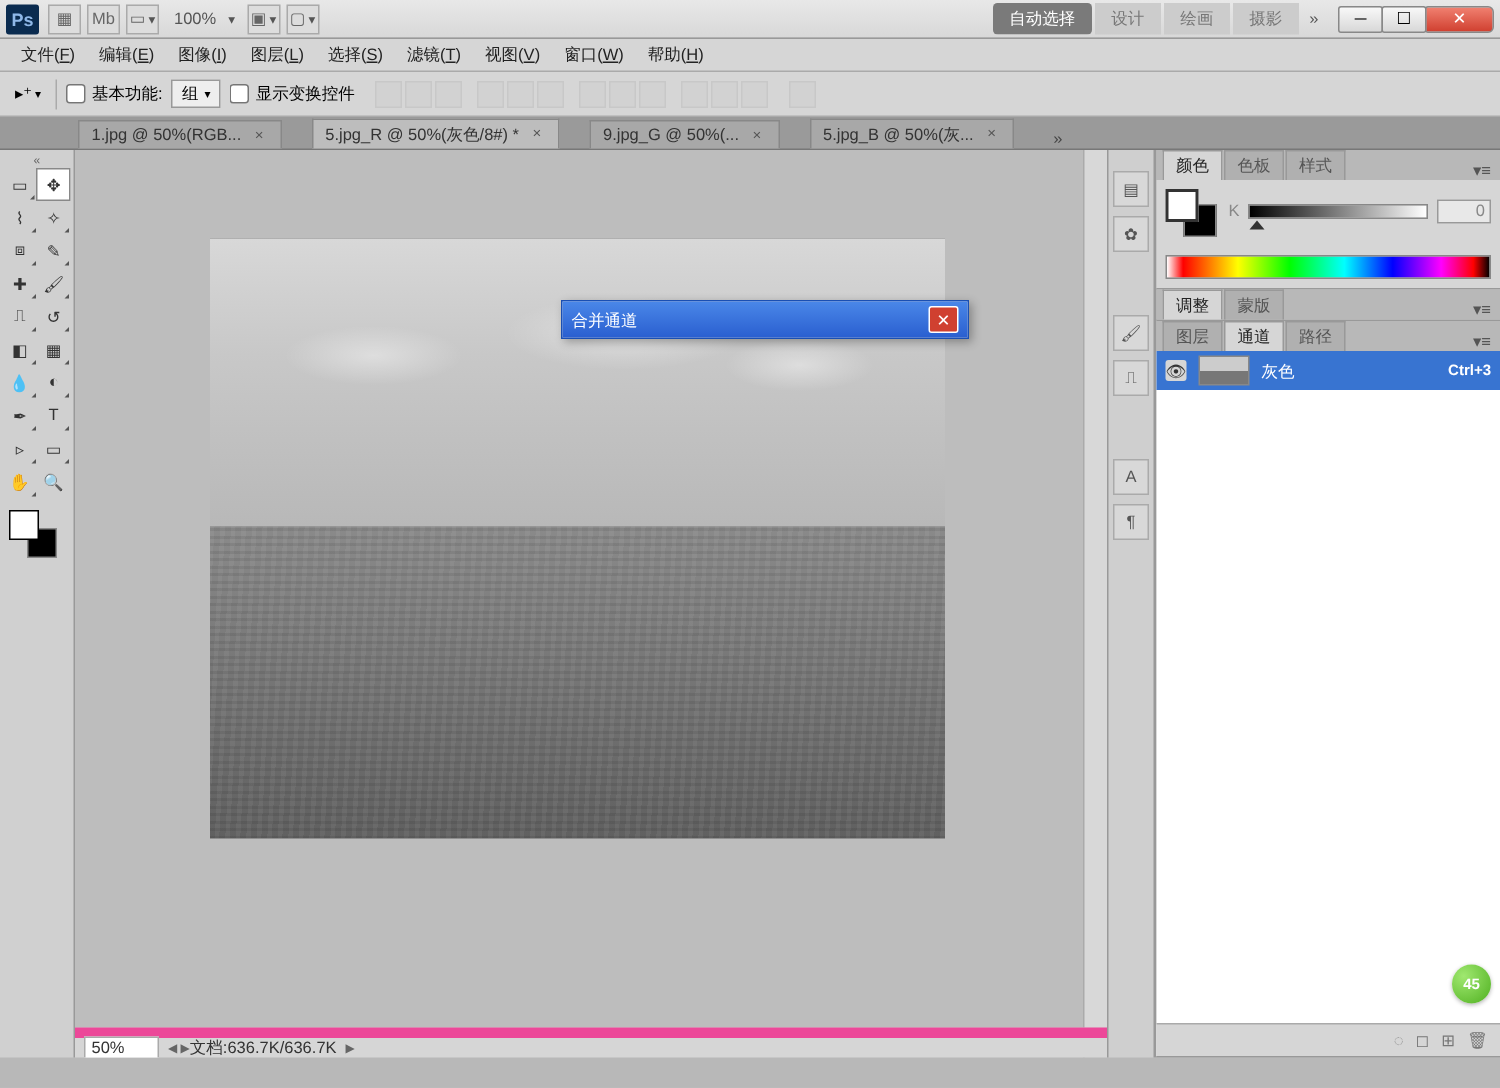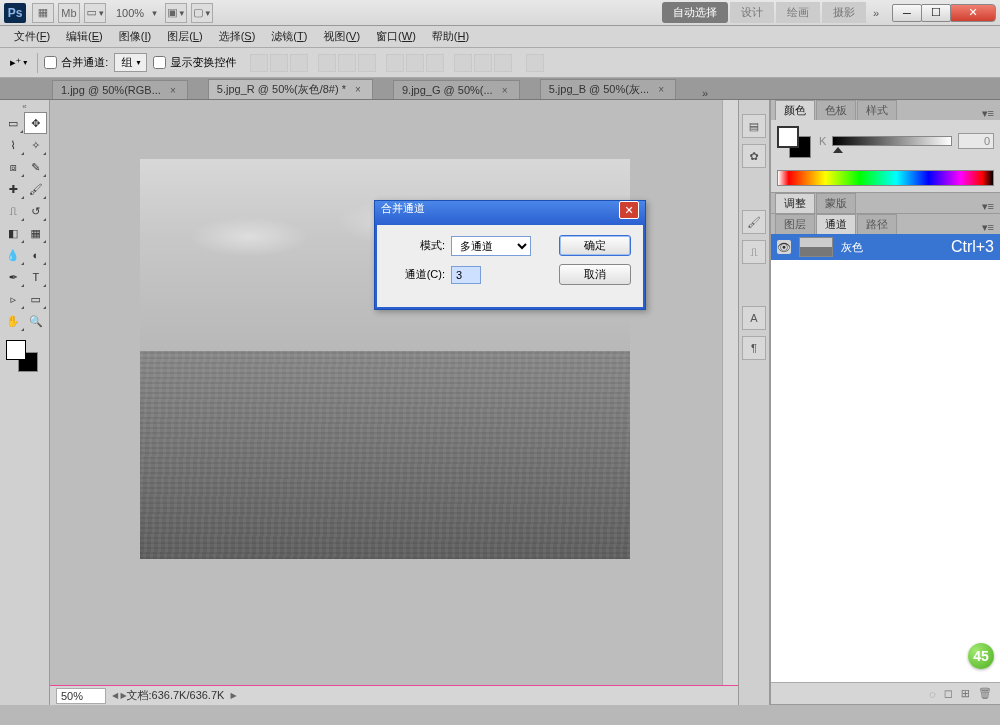--- a/index.html
+++ b/index.html
@@ -64,21 +64,21 @@
   background: linear-gradient(#8a8a8a, #606060);
 }
 .sea::before { content:""; position:absolute; inset:0;
   background: repeating-linear-gradient(0deg, rgba(0,0,0,0.08) 0 2px, transparent 2px 5px),
               repeating-linear-gradient(93deg, rgba(255,255,255,0.05) 0 3px, transparent 3px 7px);
 }
 .scroll-v { position: absolute; right: 0; top: 0; width: 16px; bottom: 0; background: #d8d8d8; border-left: 1px solid #aaa; }
 .scroll-h { position: absolute; left: 0; right: 16px; bottom: 0; height: 16px; background: #d8d8d8; border-top: 1px solid #aaa; }
 
 
-.statusbar { position: absolute; left: 0; right: 0; bottom: 0; height: 20px; background: #d6d6d6; border-top: 1px solid #ec4899; display: flex; align-items: center; font-size: 11px; color: #333; }
+.statusbar { position: absolute; left: 0; right: 0; bottom: 0; height: 20px; background: #d6d6d6; border-top: 7px solid #ec4899; display: flex; align-items: center; font-size: 11px; color: #333; }
 .statusbar .zoom-field { width: 50px; border: 1px solid #aaa; background: #fff; padding: 1px 4px; margin: 0 6px; }
 .statusbar .doc-size { }
 
 
 .right-collapsed { width: 32px; background: #cfcfcf; border-left: 1px solid #999; border-right: 1px solid #999; display: flex; flex-direction: column; align-items: center; padding-top: 14px; gap: 6px; }
 .right-collapsed .ricon { width: 24px; height: 24px; background: #d8d8d8; border: 1px solid #aaa; display: flex; align-items: center; justify-content: center; color: #555; cursor: pointer; }
 .right-collapsed .rgap { height: 30px; }
 
 
 .right-panels { width: 230px; background: #cfcfcf; border-left: 1px solid #999; display: flex; flex-direction: column; justify-content: flex-end; }
@@ -97,38 +97,38 @@
 .color-panel .slider-track { flex: 1; height: 10px; background: linear-gradient(to right, #000, #fff); border: 1px solid #888; position: relative; }
 .color-panel .slider-thumb { position: absolute; left: 0; top: 10px; width: 0; height: 0; border-left: 5px solid transparent; border-right: 5px solid transparent; border-bottom: 6px solid #333; }
 .color-panel .num-field { width: 36px; border: 1px solid #999; background: #e8e8e8; padding: 1px 3px; text-align: right; color: #888; }
 .spectrum { height: 16px; margin-top: 14px; background: linear-gradient(to right, #fff 0%, #f00 5%, #ff0 22%, #0f0 38%, #0ff 55%, #00f 70%, #f0f 85%, #f00 95%, #000 100%); border: 1px solid #888; }
 
 
 .channels-body { background: #fff; min-height: 380px; padding: 0; position: relative; }
 .chan-row { display: flex; align-items: center; height: 26px; background: #3874d1; color: #fff; padding: 0 6px; gap: 8px; }
 .chan-row .eye { width: 14px; height: 14px; background: #d6d6d6; border-radius: 2px; display: flex; align-items: center; justify-content: center; color: #333; }
 .chan-row .thumb { width: 34px; height: 20px; background: linear-gradient(#ccc 0 50%, #777 50% 100%); border: 1px solid #888; }
-.chan-row .shortcut { margin-left: auto; font-size: 16px; }
+.chan-row .shortcut { margin-left: auto; font-size: 10px; font-weight: bold; }
 .chan-foot { position: absolute; bottom: 0; left: 0; right: 0; height: 22px; background: #d6d6d6; border-top: 1px solid #aaa; display: flex; justify-content: flex-end; align-items: center; gap: 8px; padding: 0 8px; color: #777; }
 
 
 .dialog { position: absolute; left: 374px; top: 200px; width: 272px; background: #eee; border: 1px solid #1a4fb3; box-shadow: 2px 2px 6px rgba(0,0,0,0.3); z-index: 50; }
-.dialog .dlg-title { height: 24px; background: linear-gradient(#4a87e8, #2a5fd0); color: #fff; display: flex; padding: 0 6px; font-size: 12px; }
+.dialog .dlg-title { height: 24px; background: linear-gradient(#4a87e8, #2a5fd0); color: #fff; display: flex; align-items: center; padding: 0 6px; font-size: 12px; }
 .dialog .dlg-close { margin-left: auto; width: 20px; height: 18px; background: #d04030; color: #fff; display: flex; align-items: center; justify-content: center; border: 1px solid #fff; border-radius: 2px; cursor: pointer; }
 .dialog .dlg-body { padding: 10px 12px 14px; border: 2px solid #2a5fd0; border-top: none; }
 .dlg-row { display: flex; align-items: center; margin-bottom: 8px; gap: 6px; }
 .dlg-row label { width: 56px; text-align: right; }
 .dlg-row select, .dlg-row input { border: 1px solid #7a9fd8; padding: 2px 4px; font-size: 11px; }
 .dlg-row select { width: 80px; background: #fff; }
 .dlg-row input { width: 30px; background: #cde0ff; }
 .dlg-btn { width: 72px; padding: 2px 0; background: linear-gradient(#fdfdfd, #e0e0e0); border: 1px solid #888; border-radius: 3px; cursor: pointer; text-align: center; }
 .dlg-btn.primary { border: 1px solid #3a70d8; box-shadow: 0 0 0 1px #9ec0f0 inset; }
 
 
-.badge { position: absolute; right: 6px; bottom: 56px; width: 26px; height: 26px; border-radius: 50%; background: radial-gradient(circle at 30% 30%, #a0e870, #4fb020); color: #fff; display: flex; align-items: center; justify-content: center; font-size: 14px; font-weight: bold; box-shadow: 0 1px 3px rgba(0,0,0,0.3); }
+.badge { position: absolute; right: 6px; bottom: 56px; width: 26px; height: 26px; border-radius: 50%; background: radial-gradient(circle at 30% 30%, #a0e870, #4fb020); color: #fff; display: flex; align-items: center; justify-content: center; font-size: 10px; font-weight: bold; box-shadow: 0 1px 3px rgba(0,0,0,0.3); }
 </style>
 </head>
 <body>
 
 <div class="titlebar">
   <div class="ps-logo">Ps</div>
   <div class="tb-icon">▦</div>
   <div class="tb-icon">Mb</div>
   <div class="tb-icon">▭<span class="tb-drop">▾</span></div>
   <span class="tb-zoom">100%</span>
@@ -158,21 +158,21 @@
   <div class="menu-item"><span>视图</span>(<u>V</u>)</div>
   <div class="menu-item"><span>窗口</span>(<u>W</u>)</div>
   <div class="menu-item"><span>帮助</span>(<u>H</u>)</div>
 </div>
 
 <div class="optbar">
   <div class="opt-tool">▸⁺ <span style="font-size:8px;margin-left:2px">▾</span></div>
   <div style="width:1px;height:20px;background:#aaa"></div>
   <label class="chk">
       <input type="checkbox" style="">
-      <span>合并通道:</span>
+      <span>基本功能:</span>
     </label>
   <div class="sel">
       <span>组</span>
       <span style="font-size:8px">▾</span>
     </div>
   <label class="chk">
       <input type="checkbox" style="">
       <span>显示变换控件</span>
     </label>
   <div class="align-group">
@@ -355,29 +355,15 @@
     </div>
 
   </div>
 </div>
 
 <div class="dialog">
   <div class="dlg-title">
     <span>合并通道</span>
     <div class="dlg-close">✕</div>
   </div>
-  <div class="dlg-body">
-    <div class="dlg-row">
-      <label>模式:</label>
-      <select><option>多通道</option></select>
-      <div style="flex:1"></div>
-      <div class="dlg-btn primary">确定</div>
-    </div>
-    <div class="dlg-row">
-      <label>通道(C):</label>
-      <input type="text" value="3" style="">
-      <div style="flex:1"></div>
-      <div class="dlg-btn">取消</div>
-    </div>
-  </div>
 </div>
 
 <div class="badge">45</div>
 
 </body></html>

